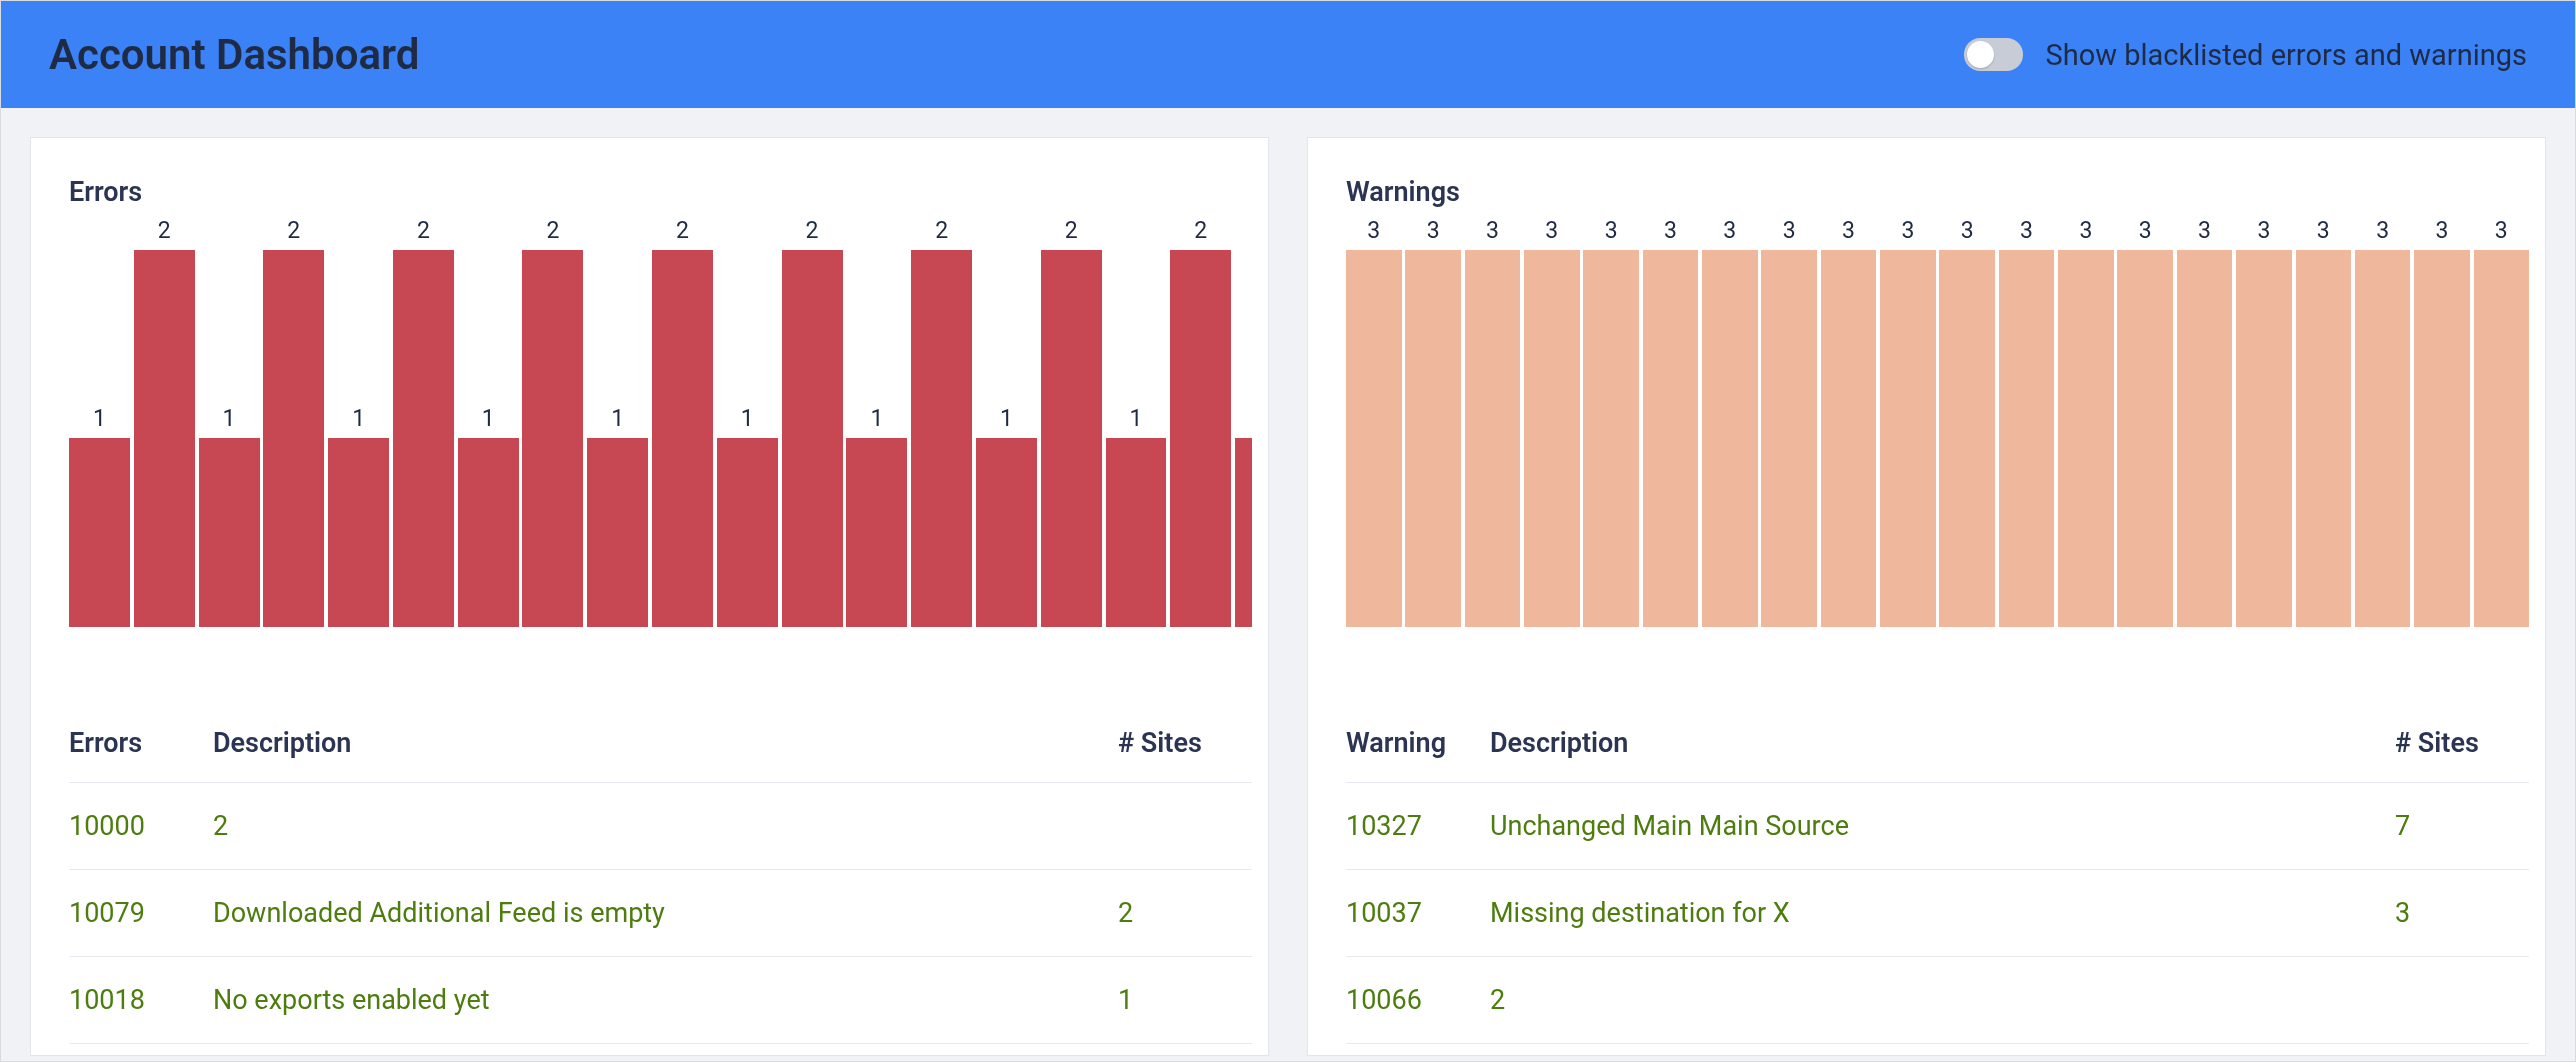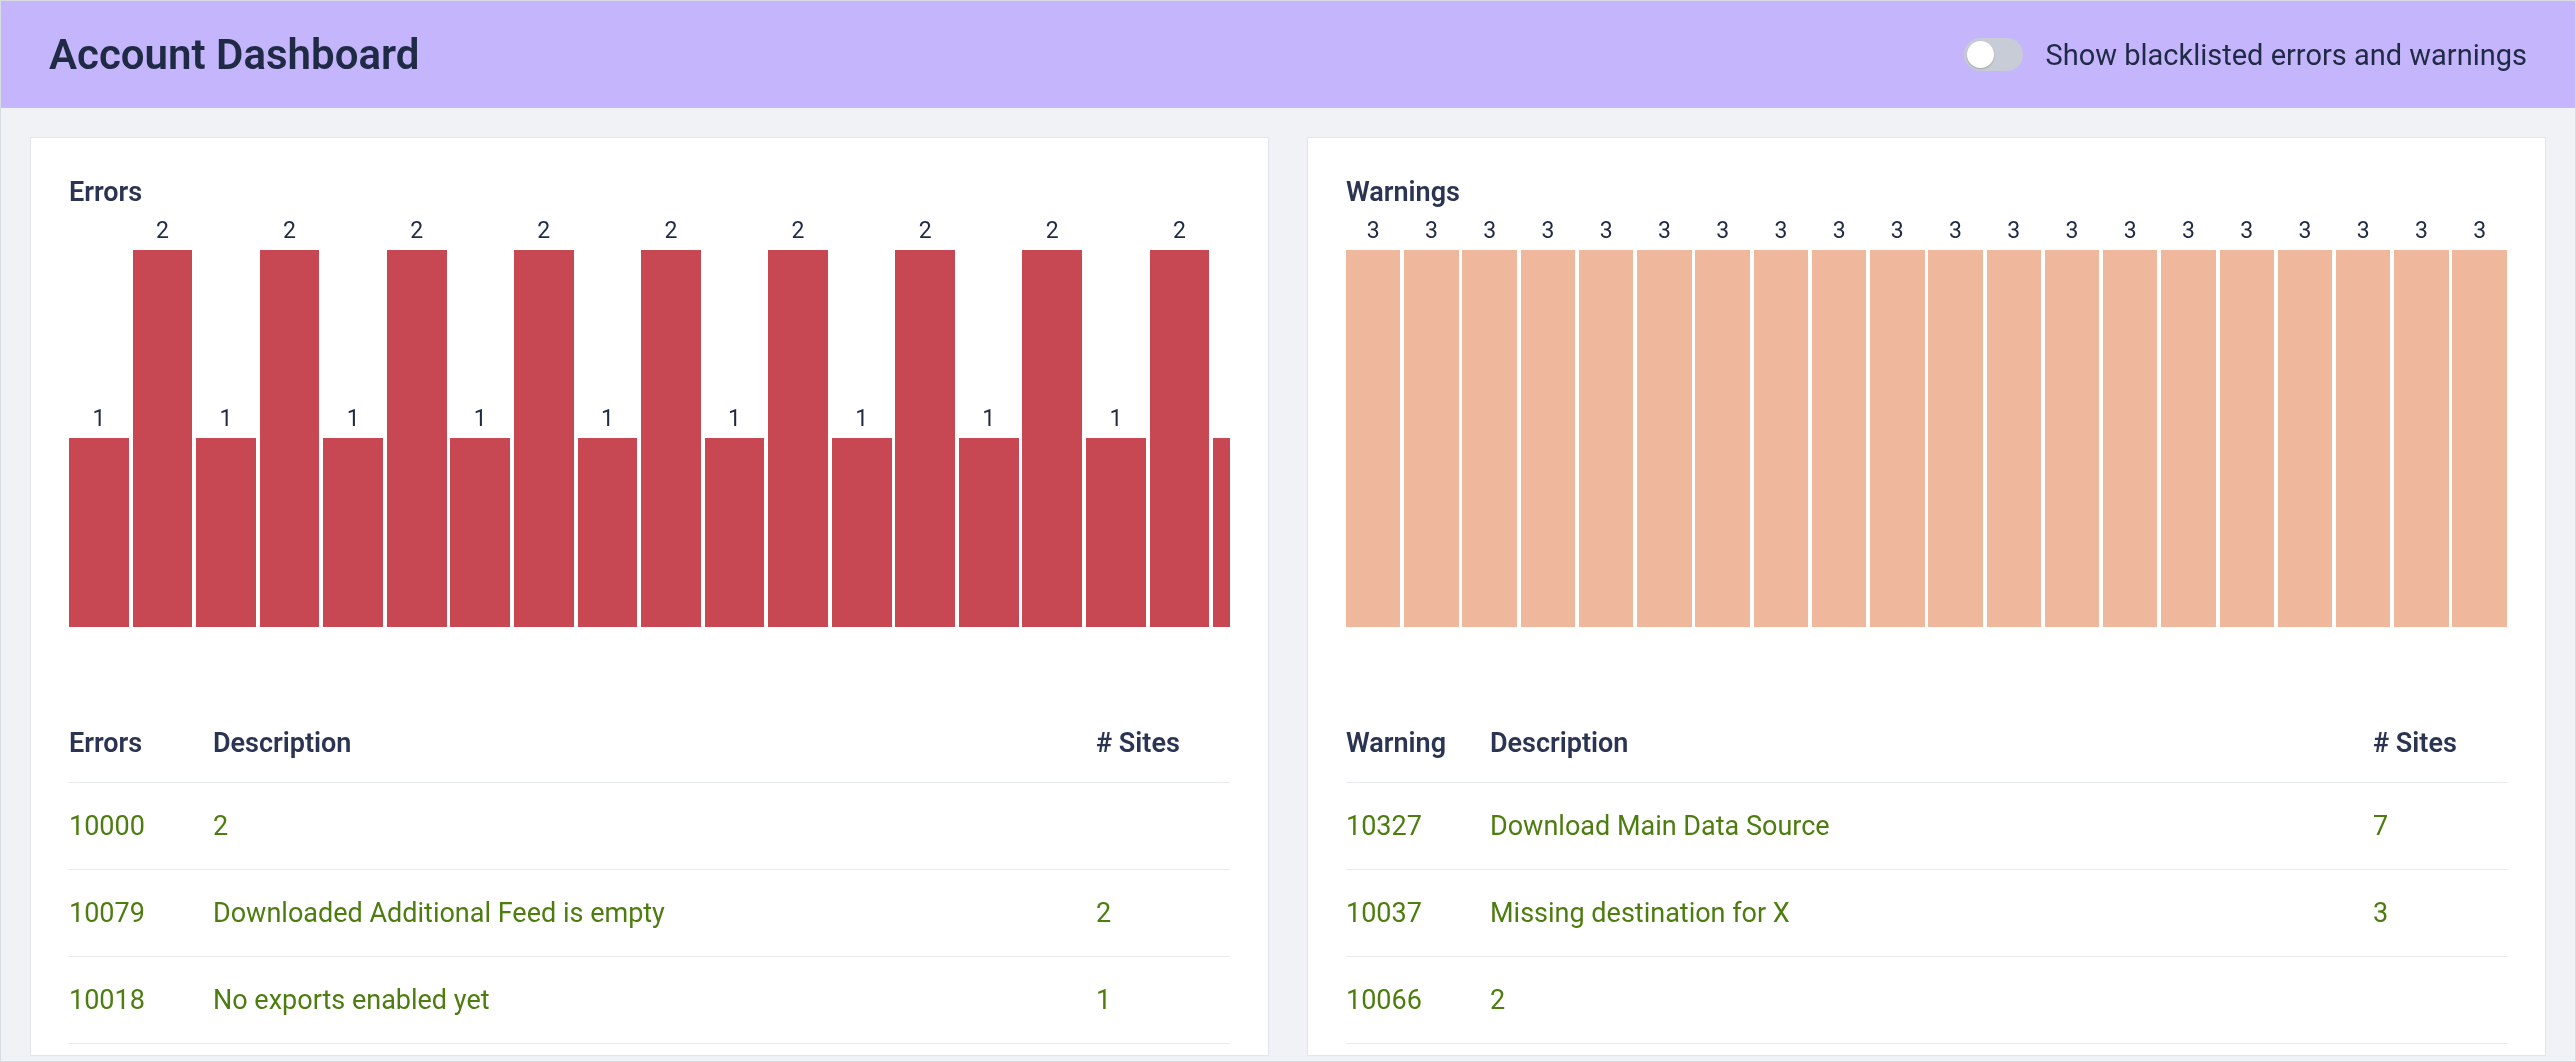--- a/index.html
+++ b/index.html
@@ -10,21 +10,21 @@
     width: 2576px;
     height: 1062px;
   }
   .page {
     border: 1px solid #d7dbe2;
     background: #f1f2f5;
     width: 2576px;
     height: 1062px;
   }
   .header {
-    background: #c4b5fd;
+    background: #3b82f6;
     padding: 29px 48px;
     display: flex;
     align-items: center;
     justify-content: space-between;
   }
   .header h1 {
     font-size: 42px;
     font-weight: 600;
     color: #1f2a44;
   }
@@ -58,21 +58,21 @@
   .panels {
     display: flex;
     gap: 38px;
     padding: 29px;
     align-items: stretch;
   }
   .panel {
     background: #ffffff;
     border: 1px solid #e2e5eb;
     flex: 1 1 0;
-    padding: 38px 38px 0 38px;
+    padding: 38px 16px 0 38px;
     height: 919px;
     overflow: hidden;
   }
   .panel-title {
     font-size: 27px;
     font-weight: 600;
     color: #2b3553;
     margin-bottom: 7.7px;
   }
   .chart {
@@ -332,21 +332,21 @@
         </div>
       <div class="table">
         <div class="thead">
           <div class="col-code">Warning</div>
           <div class="col-desc">Description</div>
           <div class="col-sites"># Sites</div>
         </div>
         <div id="warnings-rows">
             <div class="trow">
               <div class="col-code">10327</div>
-              <div class="col-desc">Download Main Data Source</div>
+              <div class="col-desc">Unchanged Main Main Source</div>
               <div class="col-sites">7</div>
             </div>
             <div class="trow">
               <div class="col-code">10037</div>
               <div class="col-desc">Missing destination for X</div>
               <div class="col-sites">3</div>
             </div>
             <div class="trow">
               <div class="col-code">10066</div>
               <div class="col-sites">2</div>

